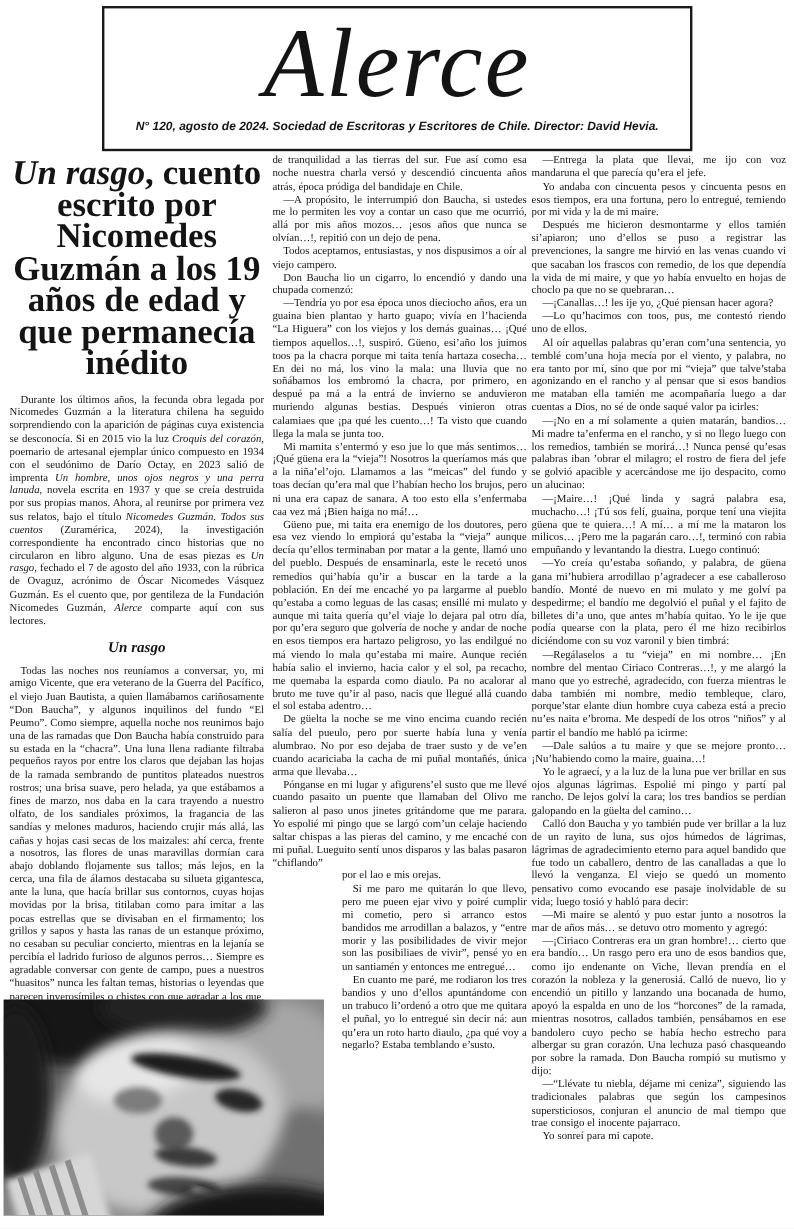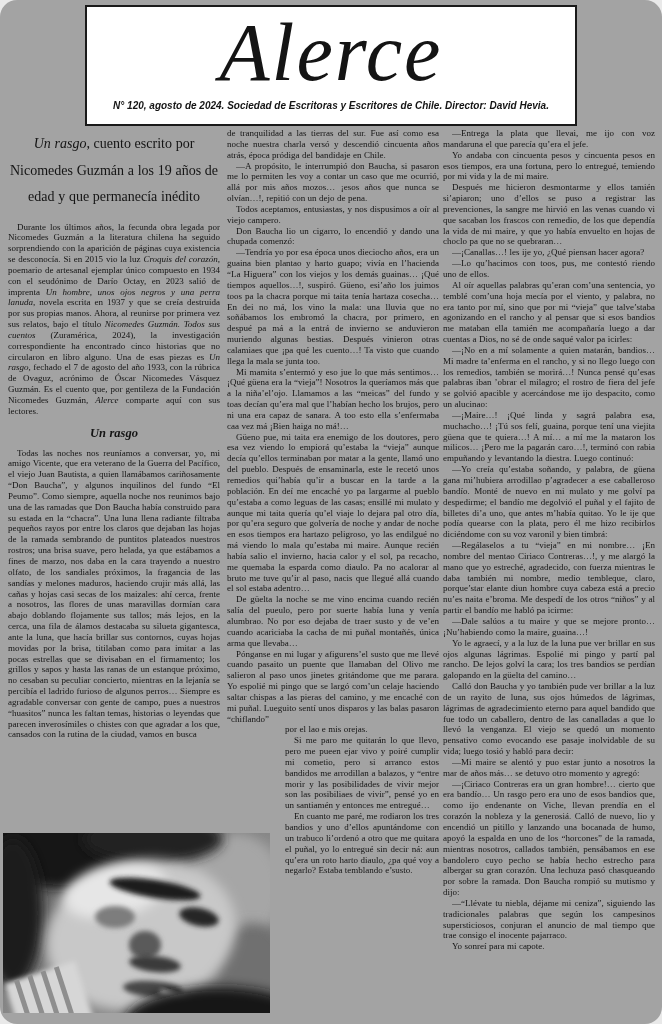--- a/index.html
+++ b/index.html
@@ -1,20 +1,19 @@
 <!DOCTYPE html>
 <html lang="es"><head>
 <meta charset="utf-8">
 <style>
   html,body{margin:0;padding:0;background:#e9e9e9;}
   .page{
     position:relative;width:662px;height:1024px;margin:0 auto;
-    background:#a3a3a3;color:#141414;overflow:hidden;
+    background:#ffffff;color:#141414;overflow:hidden;
     font-family:"Liberation Serif", serif;
-    border-radius:17px;
   }
   
   .masthead{
     position:absolute;left:85px;top:5px;width:488px;height:117px;
     border:2px solid #1a1a1a;text-align:center;background:#fff;
   }
   .masthead-title{
     font-style:italic;font-weight:normal;font-size:82px;line-height:88px;
     letter-spacing:2px;margin-top:2px;
     font-family:"Liberation Serif", serif;
@@ -27,21 +26,21 @@
   
   .col{
     position:absolute;top:128px;width:212px;
     font-size:9px;line-height:10.85px;text-align:justify;
     word-spacing:0.2px;
   }
   .col1{left:8px;top:131px;}
   .col2{left:227px;}
   .col3{left:443px;}
   .headline{
-    font-size:14px;line-height:26.5px;font-weight:normal;
+    font-size:29px;line-height:26.5px;font-weight:bold;
     text-align:center;margin:0 0 11px 0;
     font-family:"Liberation Serif", serif;
   }
   p.body{margin:0;text-indent:9px;}
   p.body.noindent{text-indent:0;}
   .story-head{
     font-size:12.5px;font-weight:bold;font-style:italic;
     text-align:center;margin:11px 0 9px 0;
   }
   .narrow{margin-left:58px;}
@@ -64,21 +63,21 @@
 
   <section class="col col1">
     <h1 class="headline"><i>Un rasgo</i>, cuento escrito por Nicomedes Guzmán a los 19 años de edad y que permanecía inédito</h1>
     <p class="body">Durante los últimos años, la fecunda obra legada por Nicomedes Guzmán a la literatura chilena ha seguido sorprendiendo con la aparición de páginas cuya existencia se desconocía. Si en 2015 vio la luz <i>Croquis del corazón</i>, poemario de artesanal ejemplar único compuesto en 1934 con el seudónimo de Darío Octay, en 2023 salió de imprenta <i>Un hombre, unos ojos negros y una perra lanuda</i>, novela escrita en 1937 y que se creía destruida por sus propias manos. Ahora, al reunirse por primera vez sus relatos, bajo el título <i>Nicomedes Guzmán. Todos sus cuentos</i> (Zuramérica, 2024), la investigación correspondiente ha encontrado cinco historias que no circularon en libro alguno. Una de esas piezas es <i>Un rasgo</i>, fechado el 7 de agosto del año 1933, con la rúbrica de Ovaguz, acrónimo de Óscar Nicomedes Vásquez Guzmán. Es el cuento que, por gentileza de la Fundación Nicomedes Guzmán, <i>Alerce</i> comparte aquí con sus lectores.</p>
     <h2 class="story-head">Un rasgo</h2>
     <p class="body">Todas las noches nos reuníamos a conversar, yo, mi amigo Vicente, que era veterano de la Guerra del Pacífico, el viejo Juan Bautista, a quien llamábamos cariñosamente “Don Baucha”, y algunos inquilinos del fundo “El Peumo”. Como siempre, aquella noche nos reunimos bajo una de las ramadas que Don Baucha había construido para su estada en la “chacra”. Una luna llena radiante filtraba pequeños rayos por entre los claros que dejaban las hojas de la ramada sembrando de puntitos plateados nuestros rostros; una brisa suave, pero helada, ya que estábamos a fines de marzo, nos daba en la cara trayendo a nuestro olfato, de los sandiales próximos, la fragancia de las sandías y melones maduros, haciendo crujir más allá, las cañas y hojas casi secas de los maizales: ahí cerca, frente a nosotros, las flores de unas maravillas dormían cara abajo doblando flojamente sus tallos; más lejos, en la cerca, una fila de álamos destacaba su silueta gigantesca, ante la luna, que hacía brillar sus contornos, cuyas hojas movidas por la brisa, titilaban como para imitar a las pocas estrellas que se divisaban en el firmamento; los grillos y sapos y hasta las ranas de un estanque próximo, no cesaban su peculiar concierto, mientras en la lejanía se percibía el ladrido furioso de algunos perros… Siempre es agradable conversar con gente de campo, pues a nuestros “huasitos” nunca les faltan temas, historias o leyendas que parecen inverosímiles o chistes con que agradar a los que, cansados con la rutina de la ciudad, vamos en busca</p>
   </section>
 
   <section class="col col2">
     <p class="body noindent">de tranquilidad a las tierras del sur. Fue así como esa noche nuestra charla versó y descendió cincuenta años atrás, época pródiga del bandidaje en Chile.</p>
-    <p class="body">—A propósito, le interrumpió don Baucha, si pasaron me lo permiten les voy a contar un caso que me ocurrió, allá por mis años mozos… ¡esos años que nunca se olvían…!, repitió con un dejo de pena.</p>
+    <p class="body">—A propósito, le interrumpió don Baucha, si ustedes me lo permiten les voy a contar un caso que me ocurrió, allá por mis años mozos… ¡esos años que nunca se olvían…!, repitió con un dejo de pena.</p>
     <p class="body">Todos aceptamos, entusiastas, y nos dispusimos a oír al viejo campero.</p>
     <p class="body">Don Baucha lio un cigarro, lo encendió y dando una chupada comenzó:</p>
     <p class="body">—Tendría yo por esa época unos dieciocho años, era un guaina bien plantao y harto guapo; vivía en l’hacienda “La Higuera” con los viejos y los demás guainas… ¡Qué tiempos aquellos…!, suspiró. Güeno, esi’año los juimos toos pa la chacra porque mi taita tenía hartaza cosecha… En dei no má, los vino la mala: una lluvia que no soñábamos los embromó la chacra, por primero, en despué pa má a la entrá de invierno se anduvieron muriendo algunas bestias. Después vinieron otras calamiaes que ¡pa qué les cuento…! Ta visto que cuando llega la mala se junta too.</p>
     <p class="body">Mi mamita s’entermó y eso jue lo que más sentimos… ¡Qué güena era la “vieja”! Nosotros la queríamos más que a la niña’el’ojo. Llamamos a las “meicas” del fundo y toas decían qu’era mal que l’habían hecho los brujos, pero ni una era capaz de sanara. A too esto ella s’enfermaba caa vez má ¡Bien haiga no má!…</p>
     <p class="body">Güeno pue, mi taita era enemigo de los doutores, pero esa vez viendo lo empiorá qu’estaba la “vieja” aunque decía qu’ellos terminaban por matar a la gente, llamó uno del pueblo. Después de ensaminarla, este le recetó unos remedios qui’había qu’ir a buscar en la tarde a la población. En deí me encaché yo pa largarme al pueblo qu’estaba a como leguas de las casas; ensillé mi mulato y aunque mi taita quería qu’el viaje lo dejara pal otro día, por qu’era seguro que golvería de noche y andar de noche en esos tiempos era hartazo peligroso, yo las endilgué no má viendo lo mala qu’estaba mi maire. Aunque recién había salio el invierno, hacia calor y el sol, pa recacho, me quemaba la esparda como diaulo. Pa no acalorar al bruto me tuve qu’ir al paso, nacis que llegué allá cuando el sol estaba adentro…</p>
     <p class="body">De güelta la noche se me vino encima cuando recién salía del pueulo, pero por suerte había luna y venía alumbrao. No por eso dejaba de traer susto y de ve’en cuando acariciaba la cacha de mi puñal montañés, única arma que llevaba…</p>
     <p class="body">Pónganse en mi lugar y afigurens’el susto que me llevé cuando pasaito un puente que llamaban del Olivo me salieron al paso unos jinetes gritándome que me parara. Yo espolié mi pingo que se largó com’un celaje haciendo saltar chispas a las pieras del camino, y me encaché con mi puñal. Lueguito sentí unos disparos y las balas pasaron “chiflando”</p>
     <div class="narrow">
       <p class="body noindent">por el lao e mis orejas.</p>
       <p class="body">Si me paro me quitarán lo que llevo, pero me pueen ejar vivo y poiré cumplir mi cometio, pero si arranco estos bandidos me arrodillan a balazos, y “entre morir y las posibilidades de vivir mejor son las posibiliaes de vivir”, pensé yo en un santiamén y entonces me entregué…</p>

